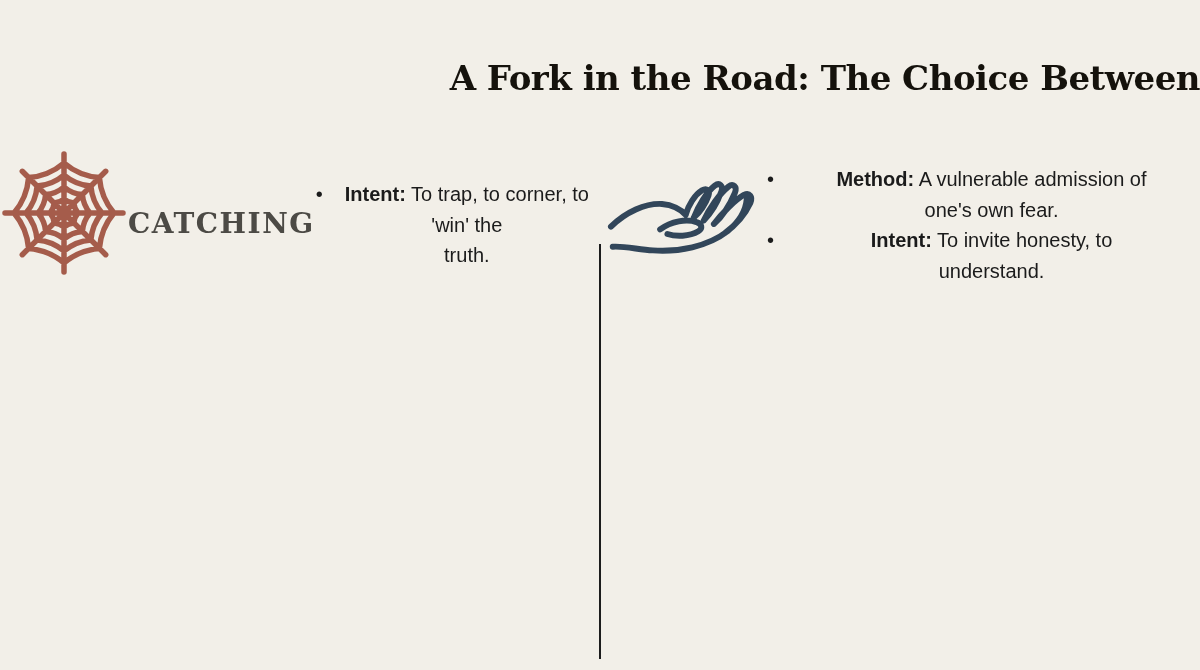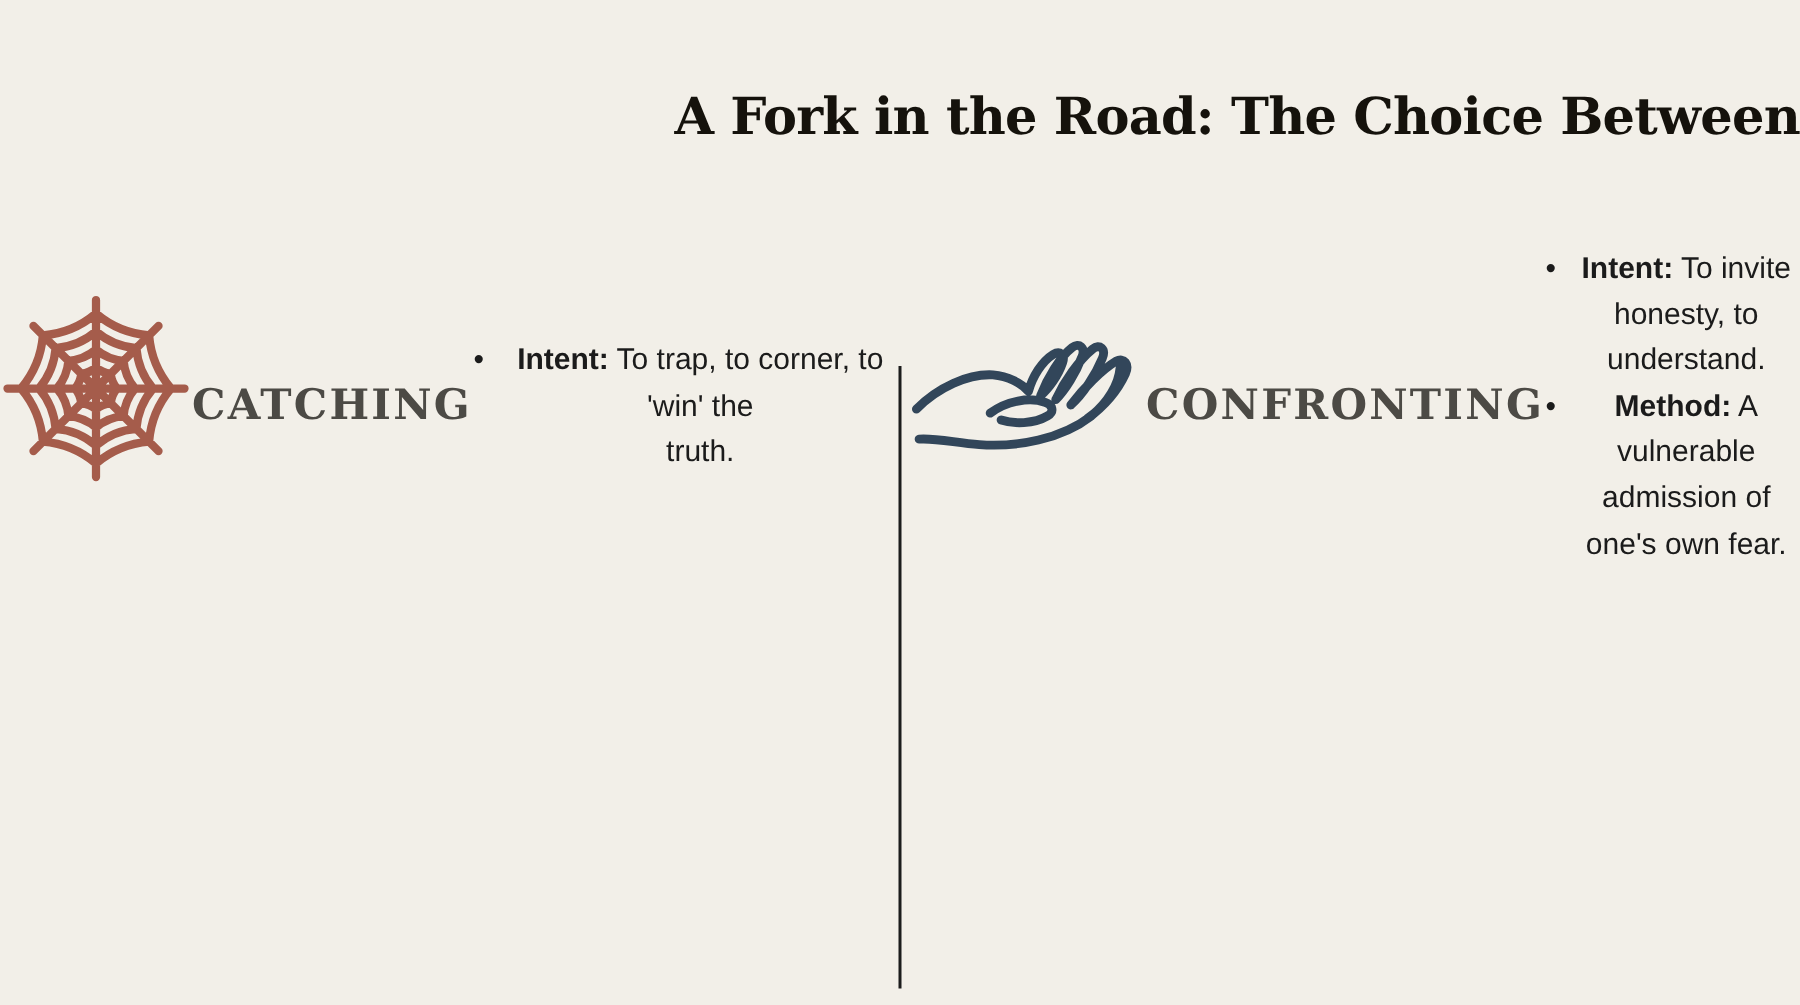--- a/index.html
+++ b/index.html
@@ -96,26 +96,25 @@
         <svg width="164" height="105" viewBox="0 0 180 115" aria-hidden="true">
           <path id="hand-path" fill="none" stroke-width="6.5" stroke-linecap="round" stroke-linejoin="round" d="M12,72 C28,56 50,46 68,47 C79,48 89,53 94,59
                M94,59 C97,48 104,37 112,32 C117,29 121,32 119,38 C116,47 109,57 103,62
                M103,62 C108,49 117,34 126,27 C131,23 136,27 133,34 C129,45 121,58 114,65
                M114,65 C120,52 131,36 141,28 C146,24 151,28 148,35 C143,47 134,61 125,69
                M125,69 C134,57 148,43 158,37 C164,34 168,39 165,46 C159,59 148,71 137,79
                M161,42 C160,54 152,67 140,77 C118,94 86,100 58,98 C42,97 26,93 14,94
                M66,75 C78,66 95,63 106,67 C112,69 113,74 108,77 C98,83 83,83 74,80" stroke="#32465a"></path>
         </svg>
       </div>
-      <h2 class="col-heading">CONFRONTING</h2>
       <ul class="bullets">
+        <li><strong>Method:</strong> <span class="item-text">A vulnerable admission of
+one's own fear.</span></li>
         <li><strong>Intent:</strong> <span class="item-text">To invite honesty, to
 understand.</span></li>
-        <li><strong>Method:</strong> <span class="item-text">A vulnerable admission of
-one's own fear.</span></li>
       </ul>
     </section>
 
   </div>
 
   <div class="divider"></div>
 
 </div>
 
 </body></html>

